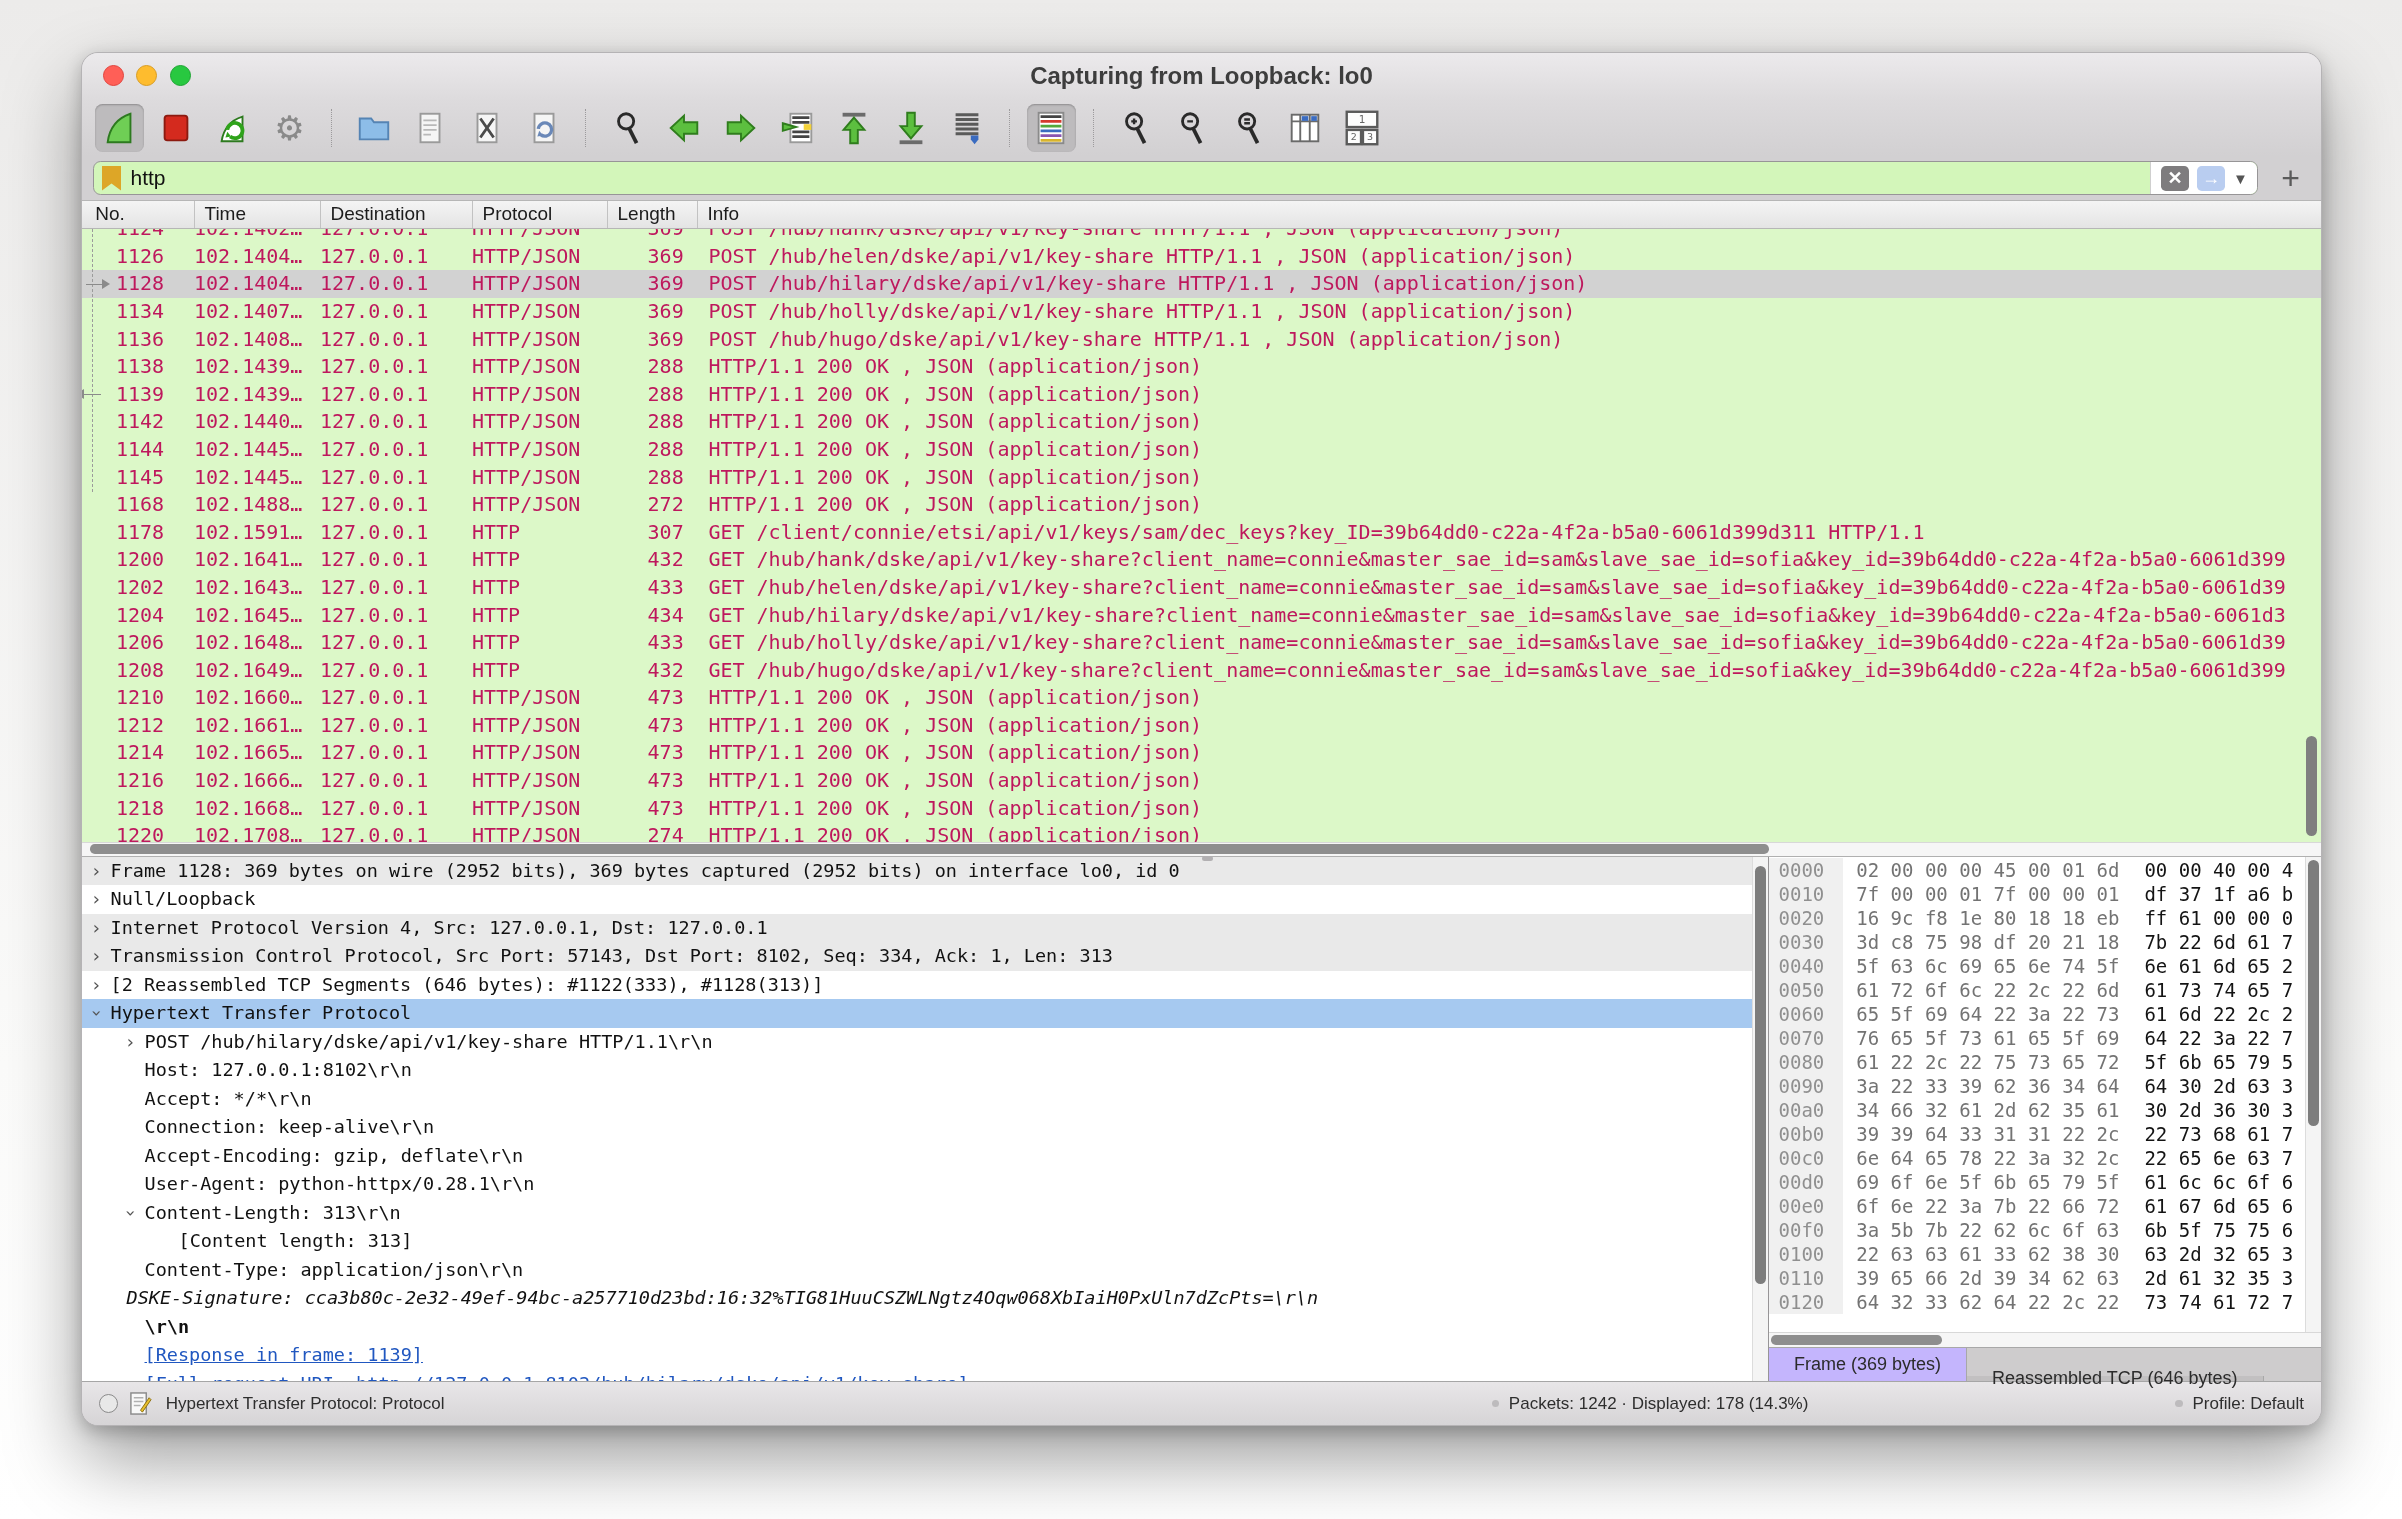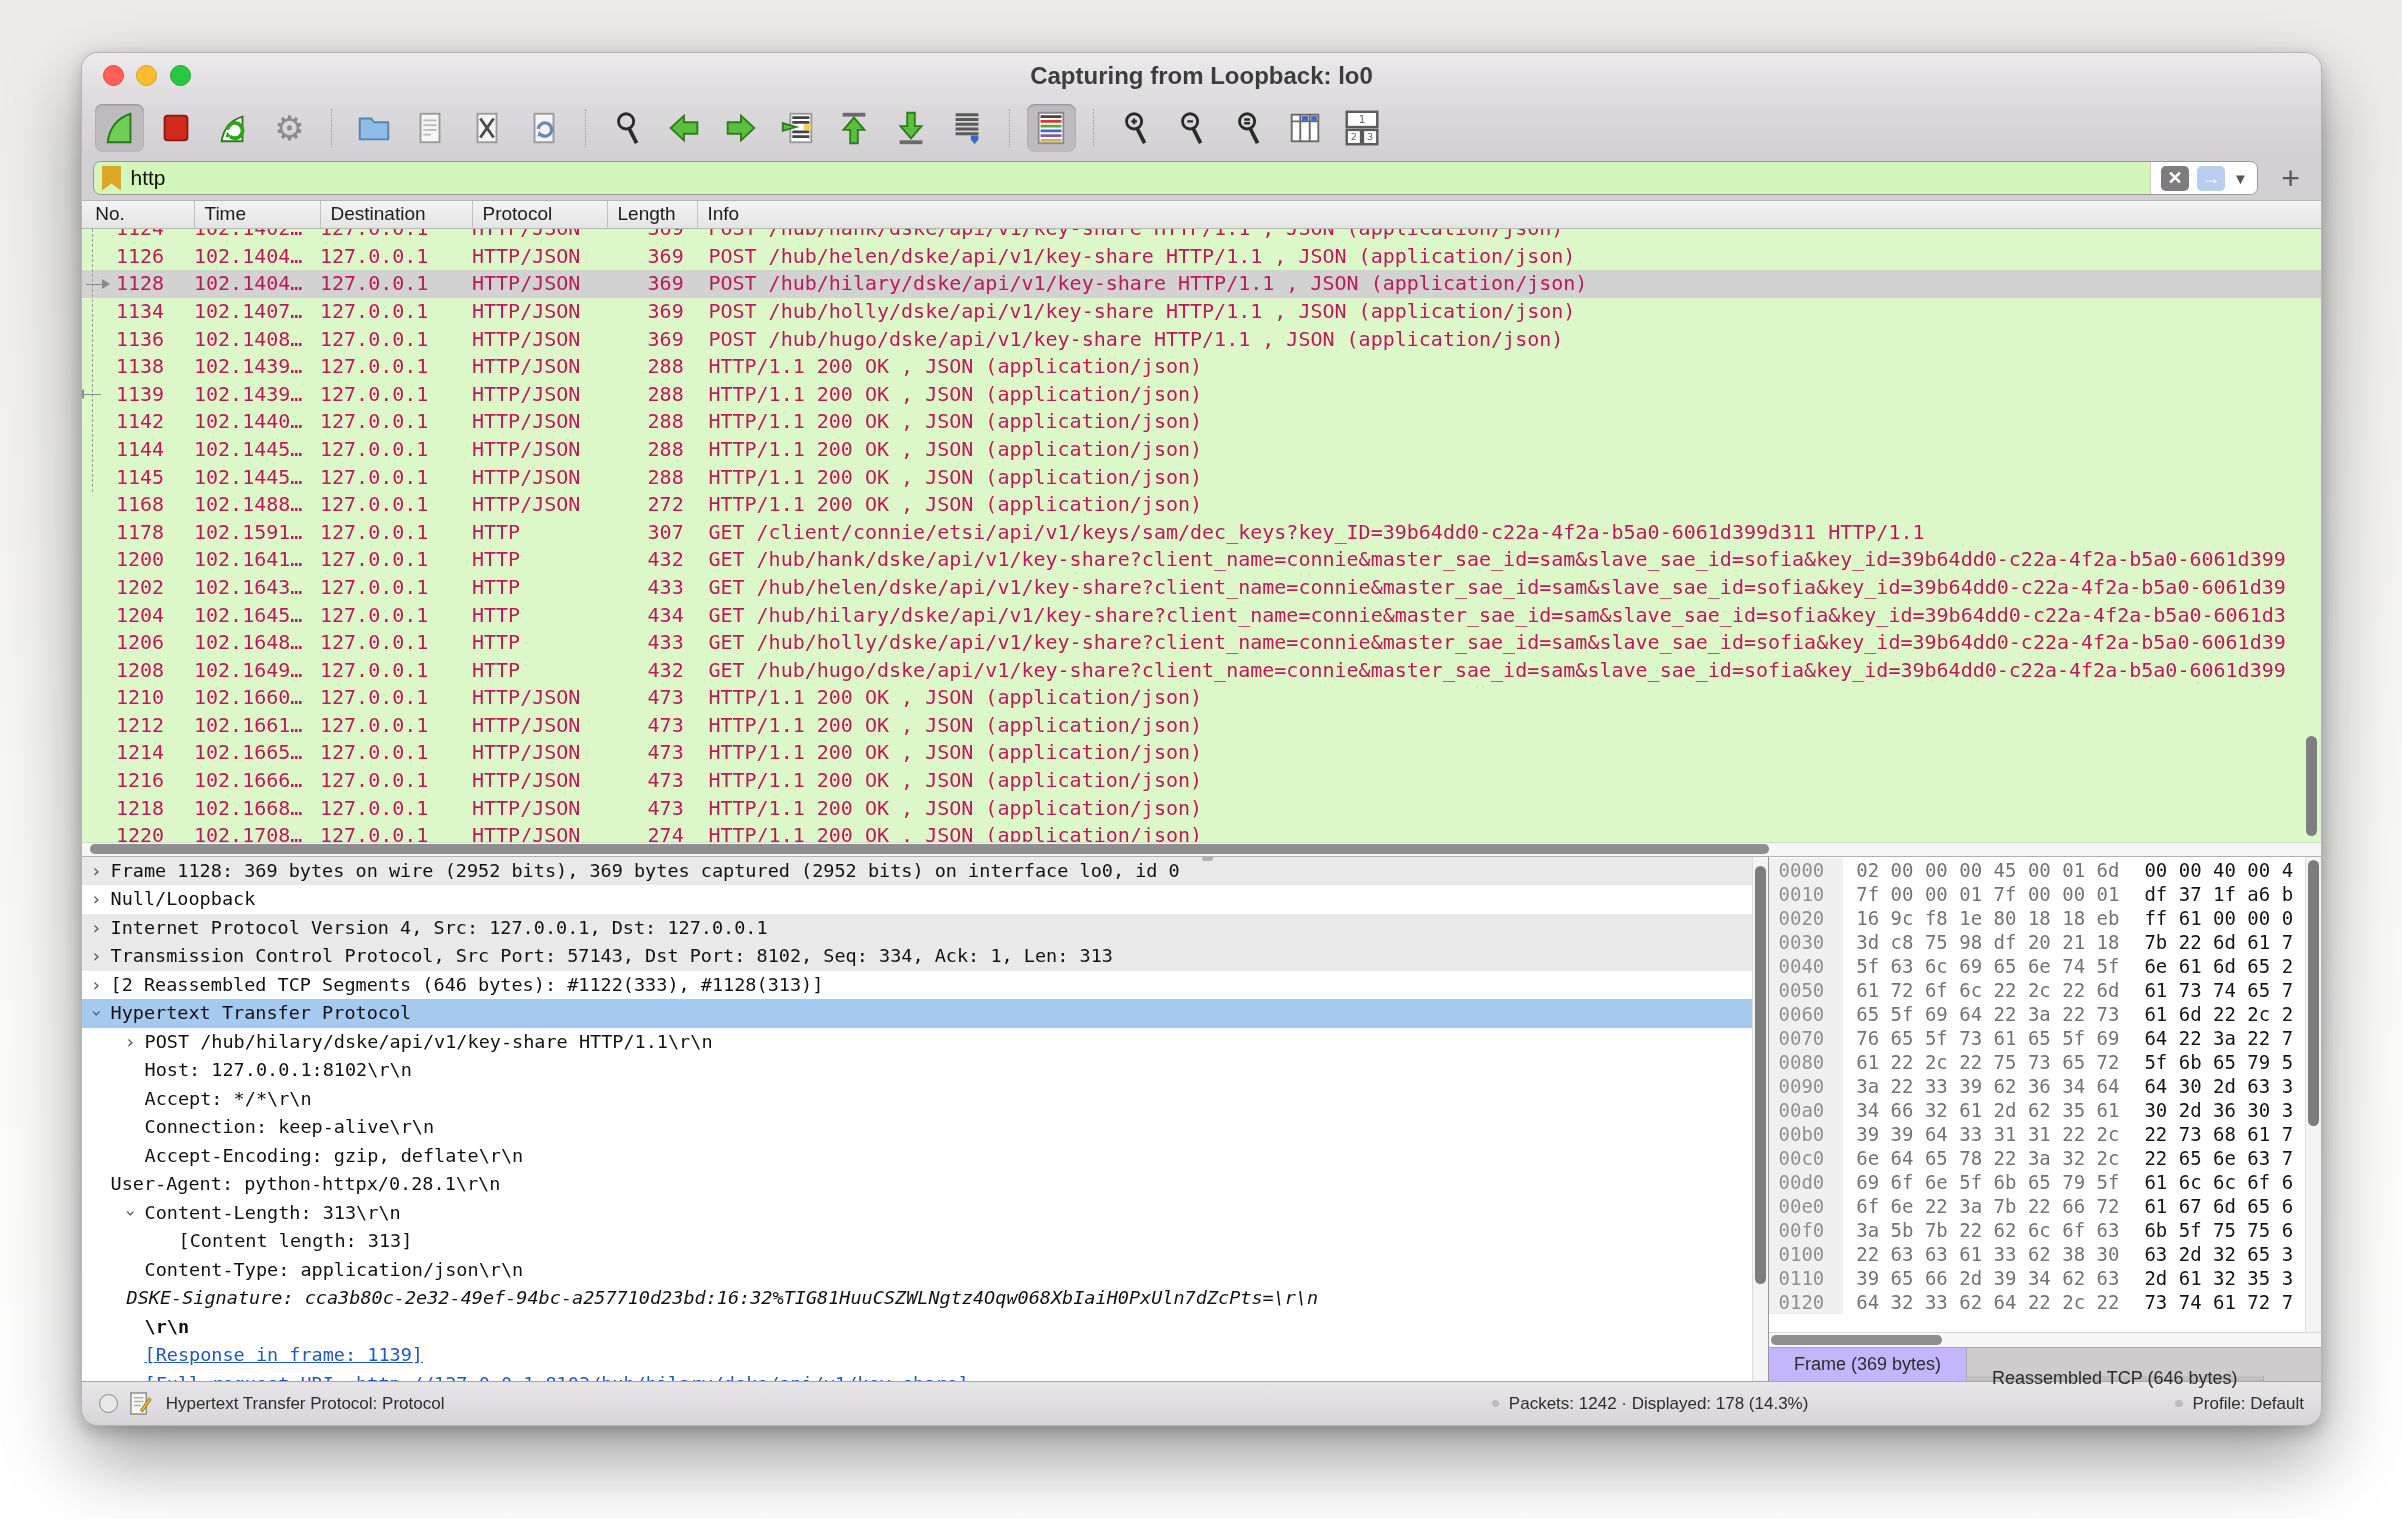--- a/index.html
+++ b/index.html
@@ -530,21 +530,21 @@
             <span class="txt">Accept: */*\r\n</span>
           </div>
           <div class="drow" style="padding-left: 34px;">
             <span class="chev"></span>
             <span class="txt">Connection: keep-alive\r\n</span>
           </div>
           <div class="drow" style="padding-left: 34px;">
             <span class="chev"></span>
             <span class="txt">Accept-Encoding: gzip, deflate\r\n</span>
           </div>
-          <div class="drow" style="">
+          <div class="drow" style="padding-left: 34px;">
             <span class="chev"></span>
             <span class="txt">User-Agent: python-httpx/0.28.1\r\n</span>
           </div>
           <div class="drow" style="padding-left: 34px;">
             <span class="chev open">›</span>
             <span class="txt">Content-Length: 313\r\n</span>
           </div>
           <div class="drow" style="padding-left: 68px;">
             <span class="chev"></span>
             <span class="txt">[Content length: 313]</span>

